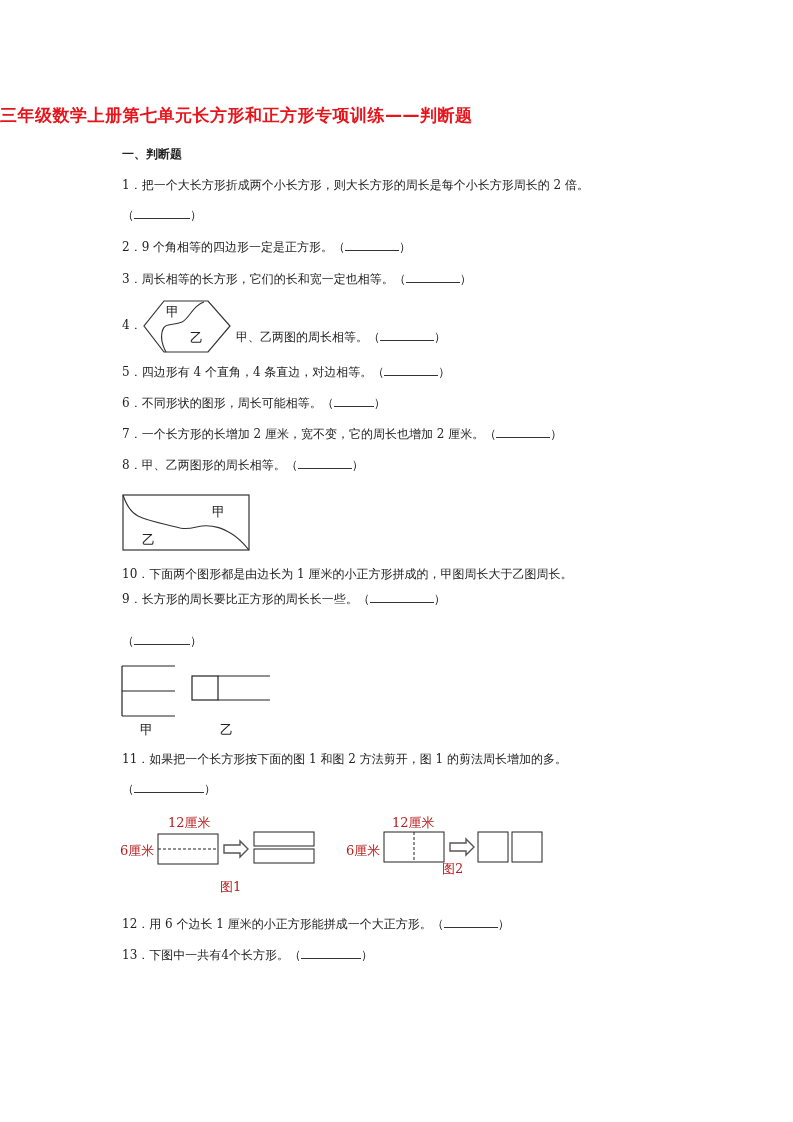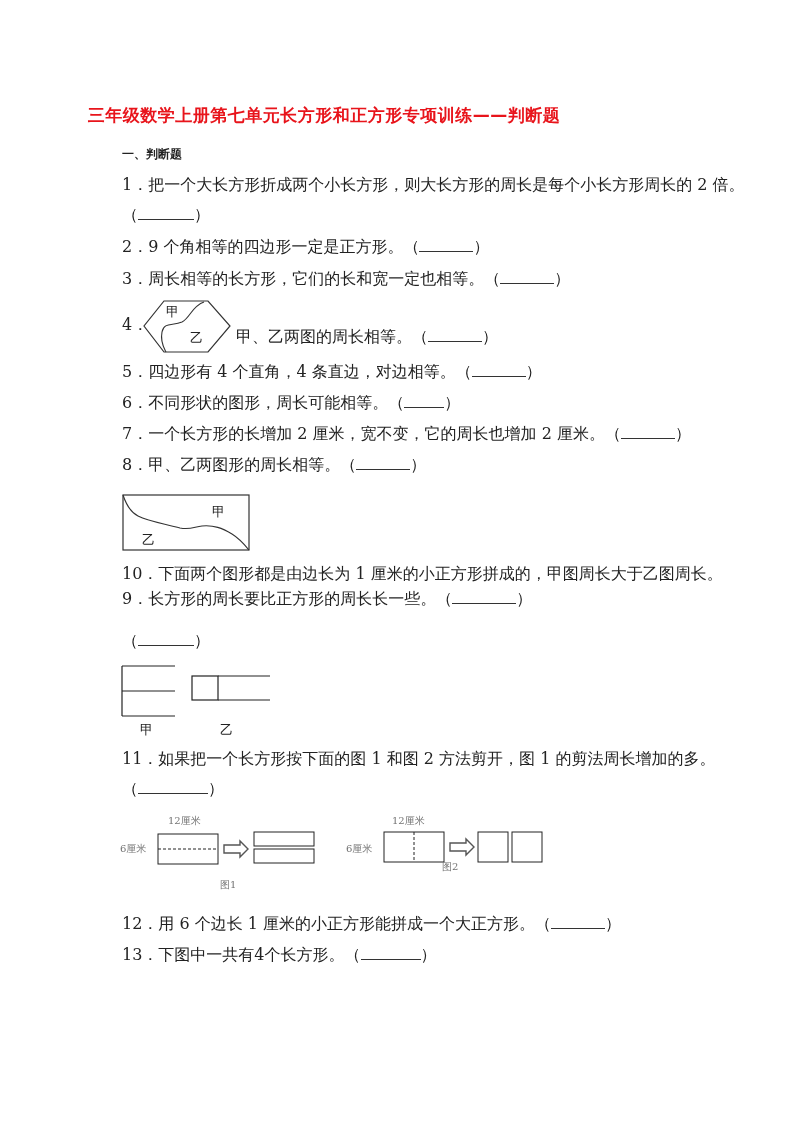--- a/index.html
+++ b/index.html
@@ -1,27 +1,27 @@
 <!DOCTYPE html>
 <html><head>
 <meta charset="utf-8">
 <style>
   html, body { margin:0; padding:0; background:#ffffff; }
   body { width:793px; height:1122px; position:relative; overflow:hidden;
          font-family:"DejaVu Serif", "Liberation Serif", serif; color:#222; }
-  .title { position:absolute; left:0; width:648px; top:104px; text-align:center;
+  .title { position:absolute; left:0; width:648px; top:104px; text-align:left;
            font-family:"DejaVu Sans", "Liberation Sans", sans-serif; font-weight:bold;
            font-size:17px; color:#e8141b; letter-spacing:0.5px; }
   .section { position:absolute; left:122px; top:146px; font-family:"DejaVu Sans","Liberation Sans",sans-serif;
              font-weight:bold; font-size:12px; color:#222; }
-  .q { position:absolute; left:122px; font-size:16px; line-height:14px; white-space:nowrap; color:#222; }
+  .q { position:absolute; left:122px; font-size:12px; line-height:14px; white-space:nowrap; color:#222; }
   .blank { display:inline-block; border-bottom:1px solid #333; height:10px; vertical-align:baseline; }
   .fig { position:absolute; }
   .figtxt { font-family:"DejaVu Sans","Liberation Sans",sans-serif; font-size:13px; color:#222; }
-  .serif13 { font-family:"DejaVu Serif","Liberation Serif",serif; font-size:10px; color:#737373; }
+  .serif13 { font-family:"DejaVu Serif","Liberation Serif",serif; font-size:13px; color:#b91c1c; }
 </style>
 </head>
 <body>
 
 <div class="title">三年级数学上册第七单元长方形和正方形专项训练——判断题</div>
 <div class="section">一、判断题</div>
 
 <div class="q" style="top:178px">
   <span>1．</span><span>把一个大长方形折成两个小长方形，则大长方形的周长是每个小长方形周长的 2 倍。</span>
 </div>

